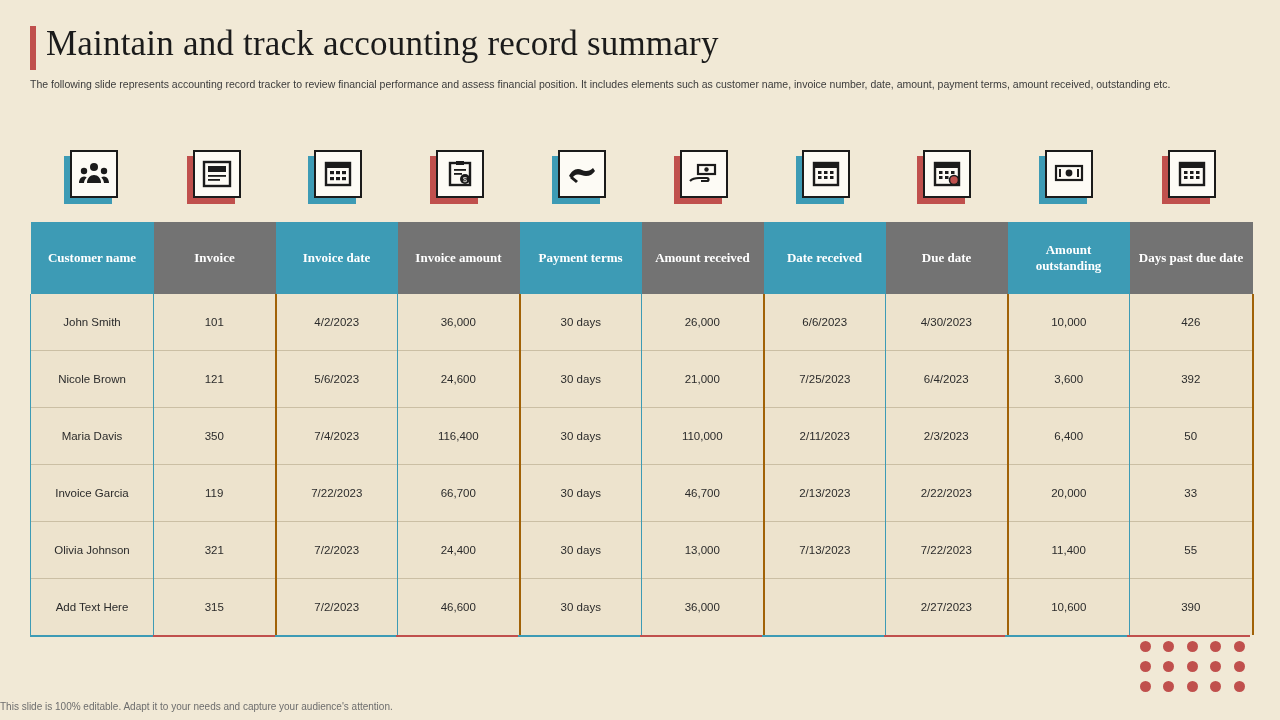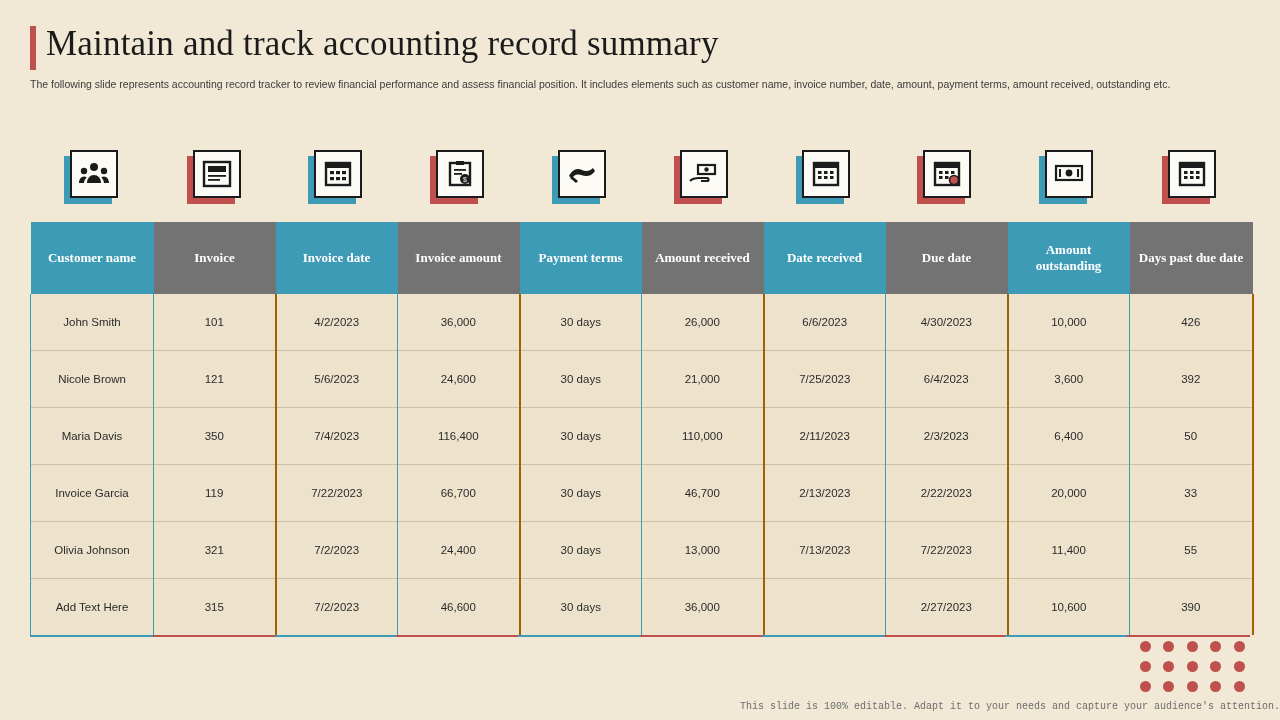--- a/index.html
+++ b/index.html
@@ -158,24 +158,23 @@
     height: 11px;
     border-radius: 50%;
     background: #c0504d;
     display: block;
   }
   .footer-note {
     position: absolute;
     left: 0;
     right: 0;
     bottom: 8px;
-    text-align: right;
+    text-align: left;
     font-size: 10px;
     color: #6d6d6d;
-    font-family: Liberation Mono, monospace;
   }
   .cust-col { text-align: center; }
 </style>
 </head>
 <body>
 
 <div class="slide">
 
   <div class="title-bar">
     <div class="title-accent"></div>

